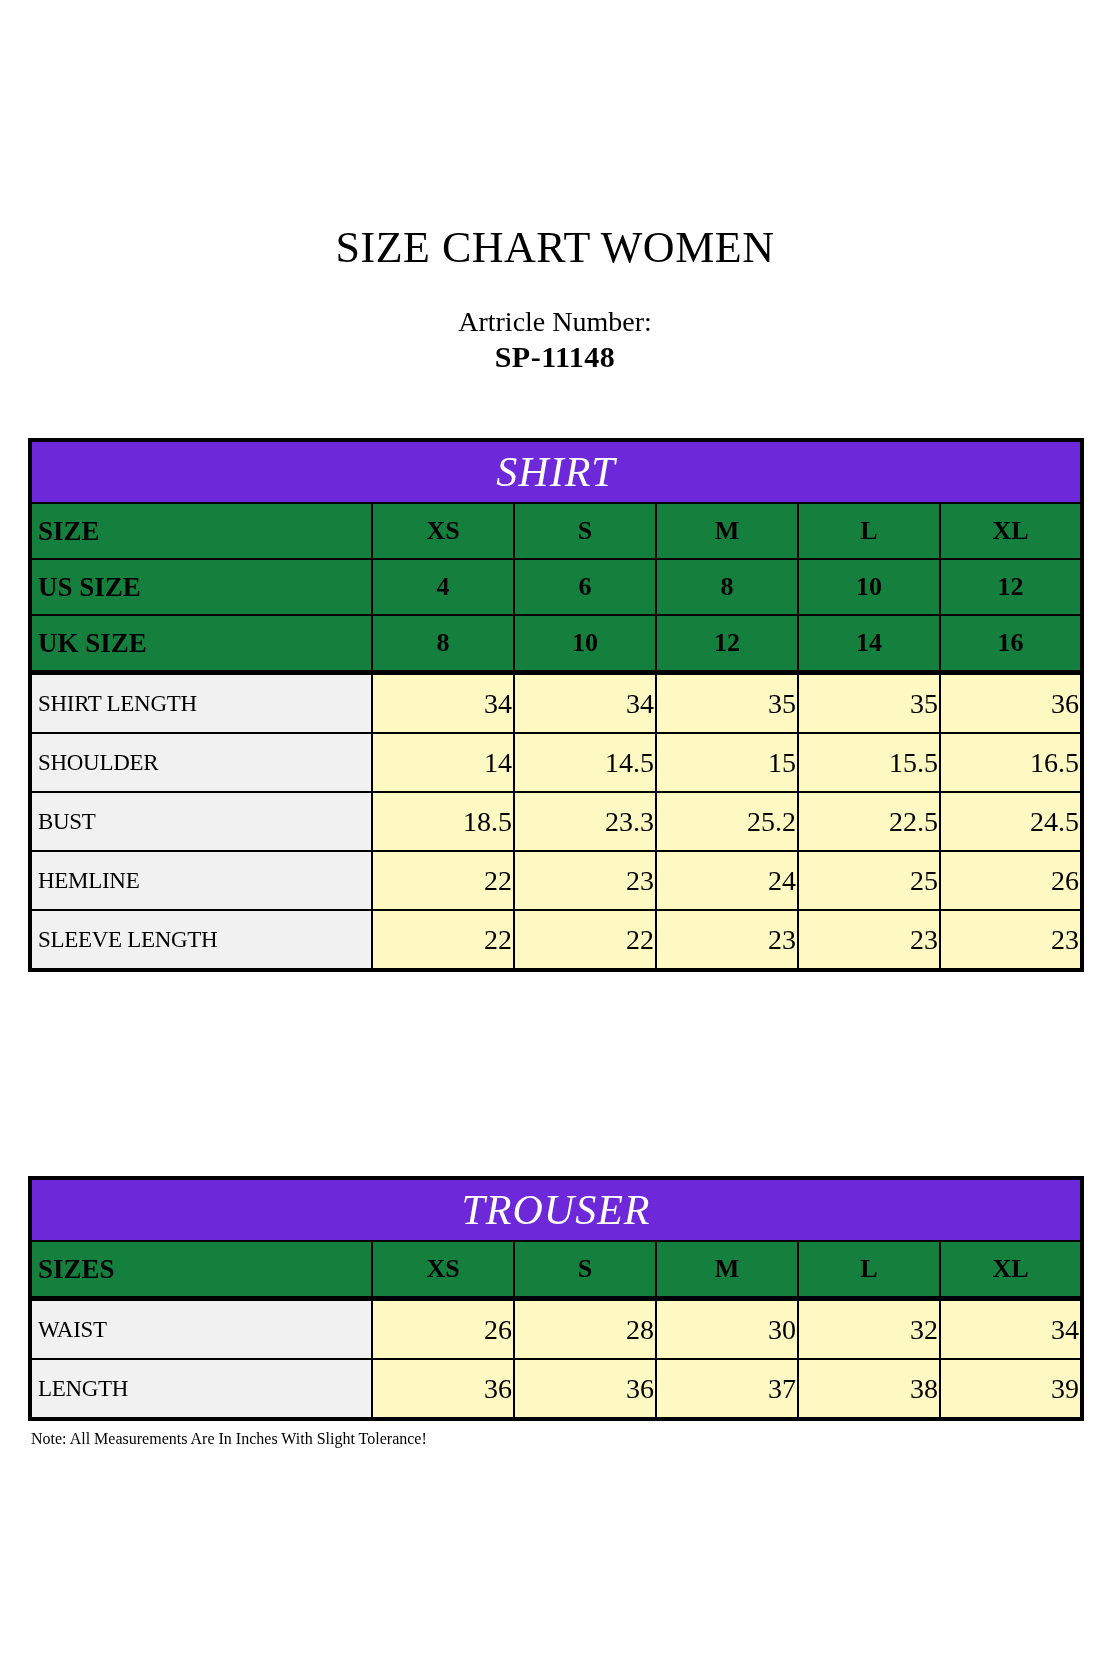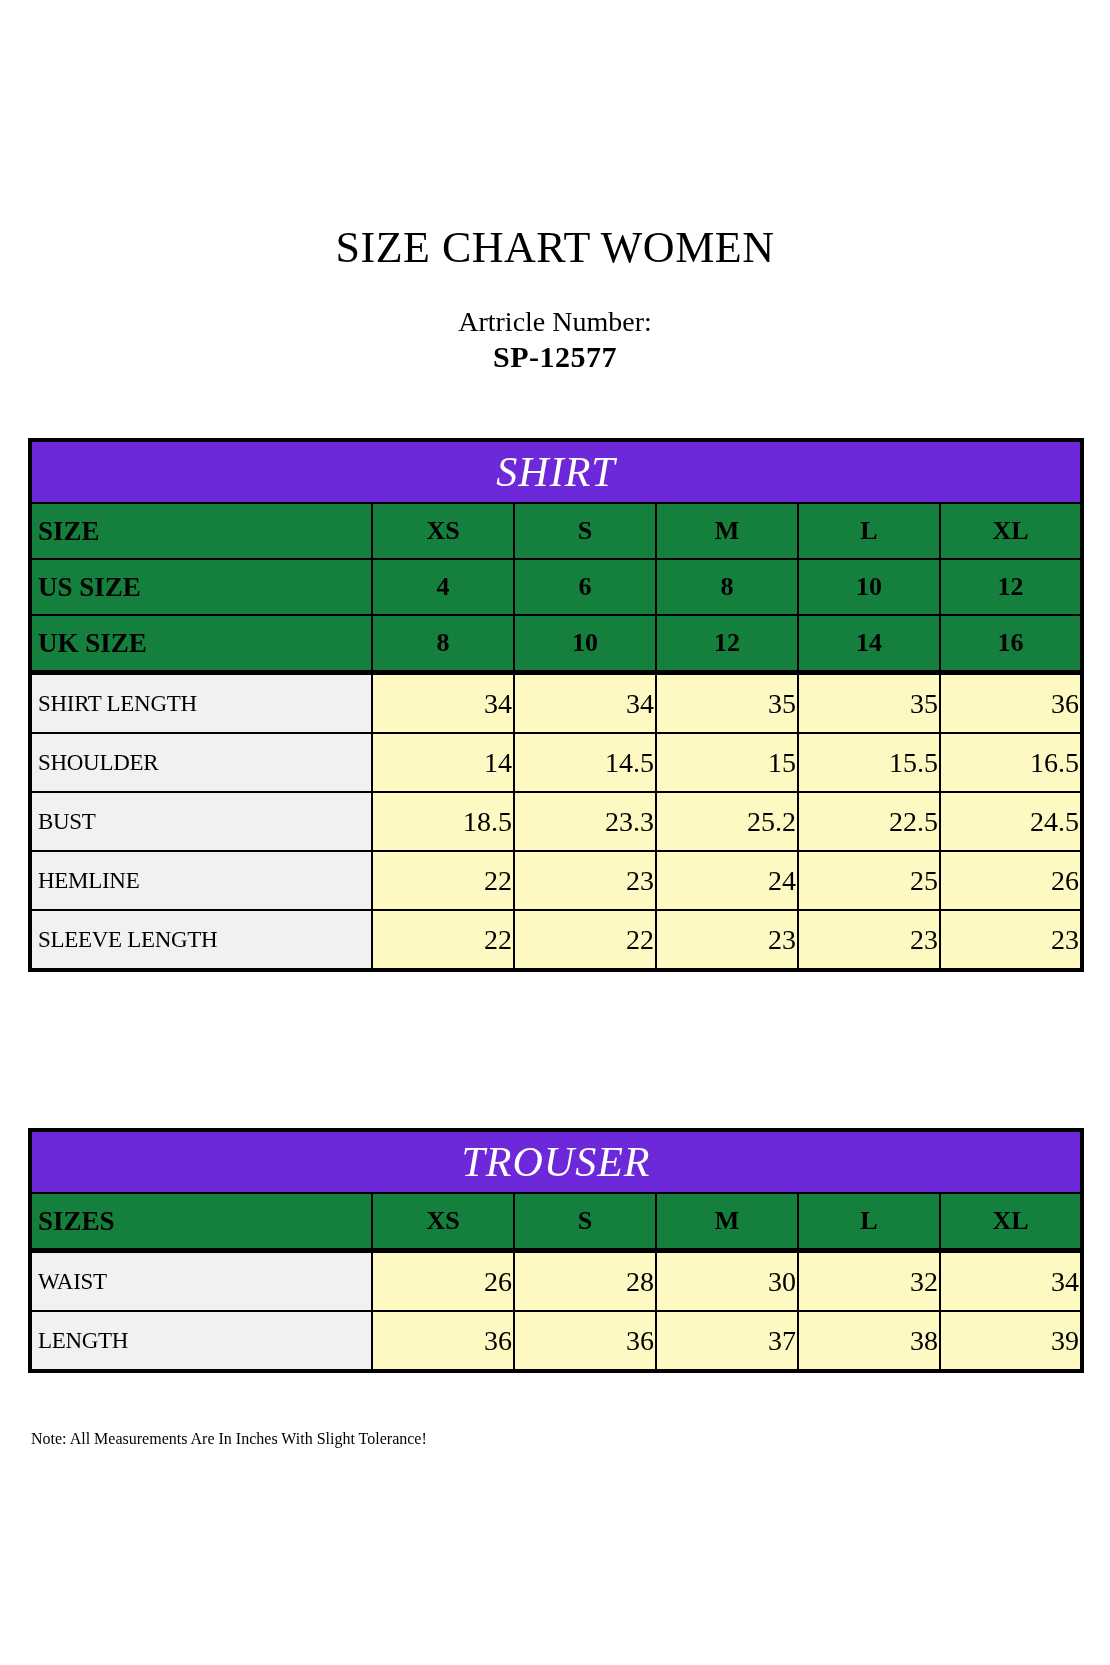--- a/index.html
+++ b/index.html
@@ -48,21 +48,21 @@
 
   table.size-table {
     position: absolute;
     left: 28px;
     width: 1052px;
     border-collapse: collapse;
     table-layout: fixed;
     border: 4px solid #000000;
   }
   #shirt-table { top: 438px; }
-  #trouser-table { top: 1128px; }
+  #trouser-table { top: 1176px; }
 
   table.size-table td {
     border: 2px solid #000000;
     overflow: hidden;
     white-space: nowrap;
   }
 
   td.band-cell {
     background: #6d28d9;
     color: #ffffff;
@@ -113,21 +113,21 @@
   }
 
   col.c-label { width: 342px; }
   col.c-size  { width: 142px; }
 </style>
 </head>
 <body>
 
 <div class="page-title">SIZE CHART WOMEN</div>
 <div class="article-label">Artricle Number:</div>
-<div class="article-number">SP-12577</div>
+<div class="article-number">SP-11148</div>
 
 <table class="size-table" id="shirt-table">
   <colgroup>
     <col class="c-label">
       <col class="c-size">
       <col class="c-size">
       <col class="c-size">
       <col class="c-size">
       <col class="c-size">
   </colgroup>

